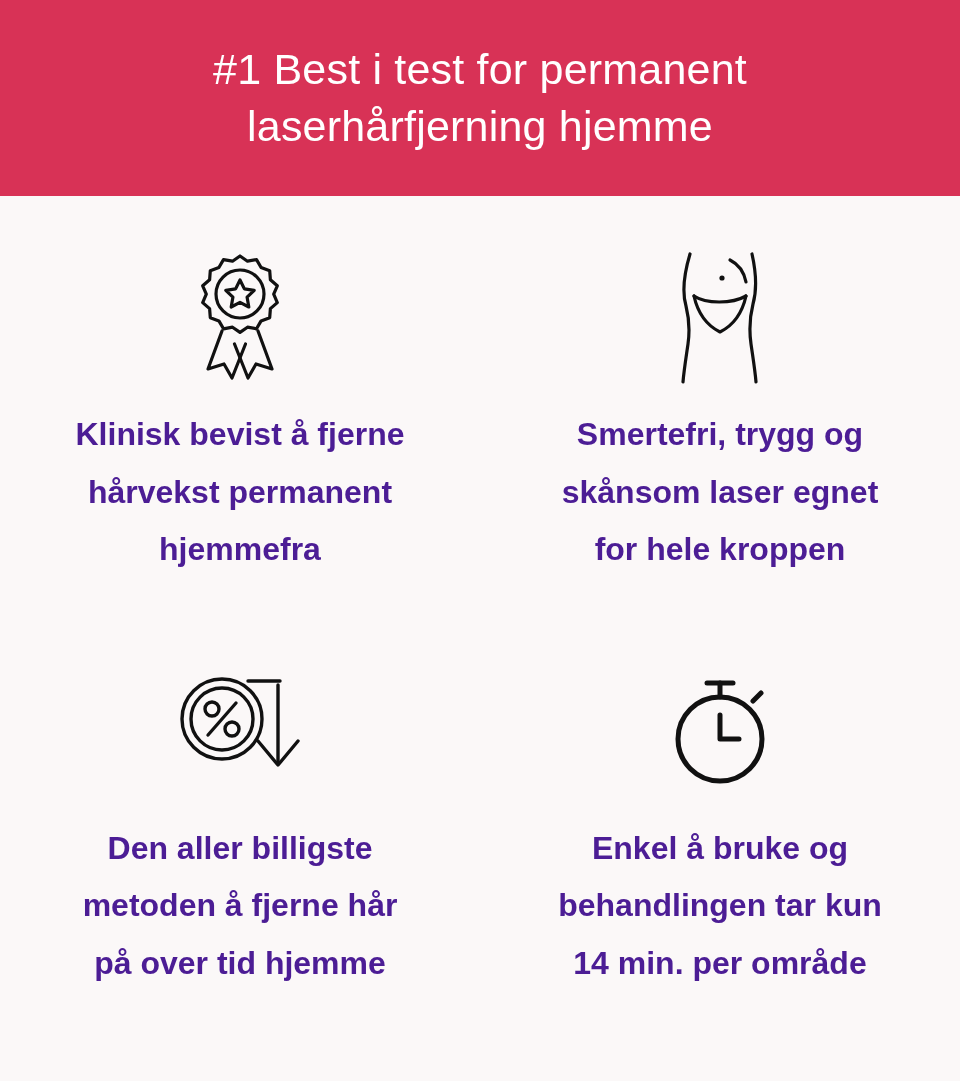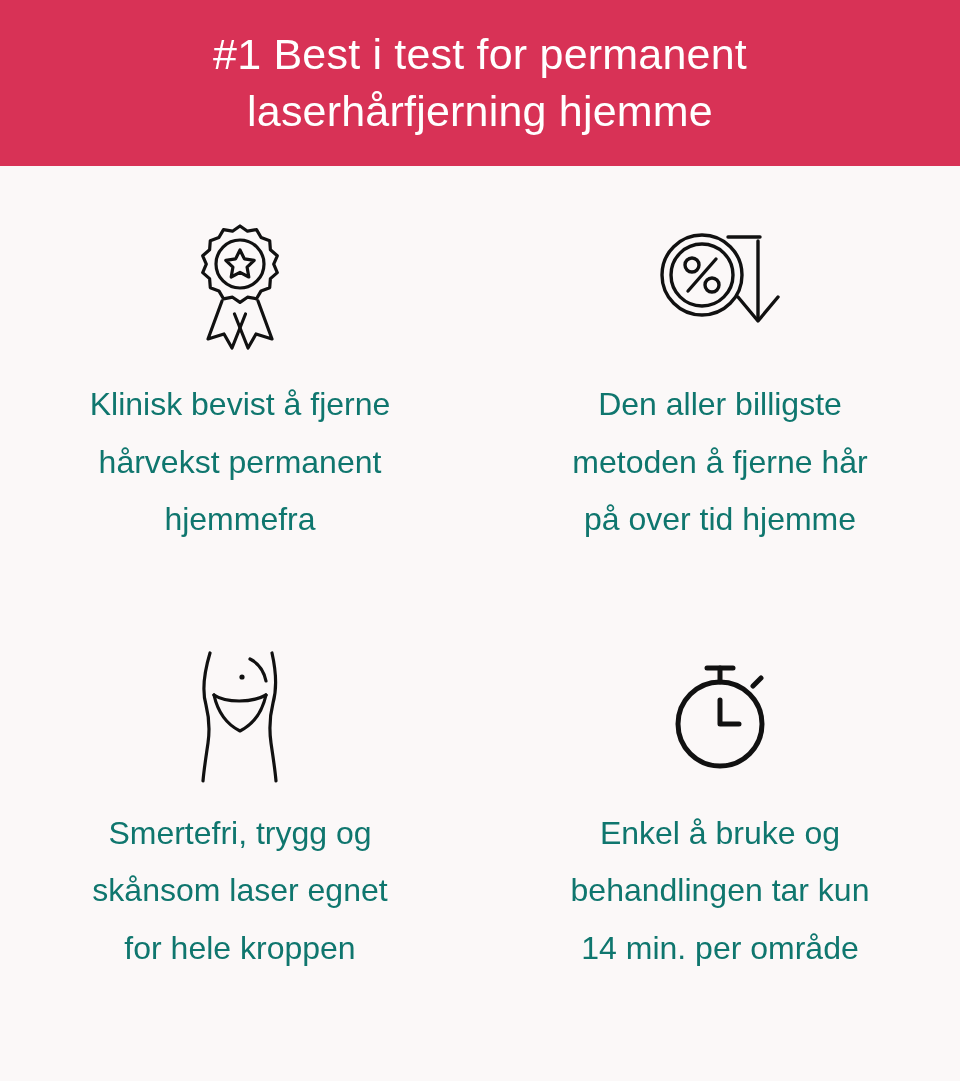--- a/index.html
+++ b/index.html
@@ -17,21 +17,21 @@
     width: 960px;
     height: 1081px;
     position: relative;
     background: #FBF8F8;
     display: flex;
     flex-direction: column;
   }
   .banner {
     background: #D83256;
     width: 100%;
-    height: 166px;
+    height: 196px;
     box-sizing: border-box;
     display: flex;
     align-items: center;
     justify-content: center;
     flex-direction: column;
     padding: 0 70px;
   }
   .banner-title {
     color: #FFFFFF;
     font-size: 43px;
@@ -58,25 +58,25 @@
     box-sizing: border-box;
   }
   .cell-icon {
     height: 140px;
     display: flex;
     align-items: center;
     justify-content: center;
     margin-bottom: 18px;
   }
   .cell-text {
-    color: #0f766e;
+    color: #4c1d95;
     font-size: 32px;
     line-height: 1.8;
     text-align: center;
-    font-weight: 400;
+    font-weight: 700;
     max-width: 400px;
     white-space: pre-line;
   }
   .icon-svg {
     display: block;
   }
 </style>
 </head>
 <body>
 
@@ -99,50 +99,50 @@
           <path d="M83 83 l14 38 -16 -5 -8 14 -13.5 -34"></path>
         </svg>
       </div>
       <div class="cell-text">Klinisk bevist å fjerne
 hårvekst permanent
 hjemmefra</div>
     </div>
 
     <div class="cell">
       <div class="cell-icon">
+        <svg class="icon-svg" width="120" height="140" viewBox="0 0 120 140" fill="none" stroke="#111111" stroke-width="3.2" stroke-linecap="round" stroke-linejoin="round">
+          <path d="M30 6 C24 26 22 44 26 58 C29 70 30 82 28 96 C26 110 24 122 23 134"></path>
+          <path d="M92 6 C96 24 97 42 93 56 C90 68 89 82 91 96 C93 110 95 122 96 134"></path>
+          <path d="M70 12 C78 16 84 24 86 34"></path>
+          <circle cx="62" cy="30" r="2.6" fill="#111111" stroke="none"></circle>
+          <path d="M34 48 C46 56 72 56 86 48"></path>
+          <path d="M34 48 C38 66 48 78 60 84 C72 78 82 66 86 48"></path>
+        </svg>
+      </div>
+      <div class="cell-text">Smertefri, trygg og
+skånsom laser egnet
+for hele kroppen</div>
+    </div>
+
+    <div class="cell">
+      <div class="cell-icon">
         <svg class="icon-svg" width="140" height="130" viewBox="0 0 140 130" fill="none" stroke="#111111" stroke-width="3.4" stroke-linecap="round" stroke-linejoin="round">
           <circle cx="52" cy="52" r="40"></circle>
           <circle cx="52" cy="52" r="31"></circle>
           <circle cx="42" cy="42" r="7"></circle>
           <circle cx="62" cy="62" r="7"></circle>
           <path d="M66 36 L38 68"></path>
           <path d="M108 18 L108 96"></path>
           <path d="M88 74 L108 98 L128 74"></path>
           <path d="M78 14 L110 14"></path>
         </svg>
       </div>
       <div class="cell-text">Den aller billigste
 metoden å fjerne hår
 på over tid hjemme</div>
-    </div>
-
-    <div class="cell">
-      <div class="cell-icon">
-        <svg class="icon-svg" width="120" height="140" viewBox="0 0 120 140" fill="none" stroke="#111111" stroke-width="3.2" stroke-linecap="round" stroke-linejoin="round">
-          <path d="M30 6 C24 26 22 44 26 58 C29 70 30 82 28 96 C26 110 24 122 23 134"></path>
-          <path d="M92 6 C96 24 97 42 93 56 C90 68 89 82 91 96 C93 110 95 122 96 134"></path>
-          <path d="M70 12 C78 16 84 24 86 34"></path>
-          <circle cx="62" cy="30" r="2.6" fill="#111111" stroke="none"></circle>
-          <path d="M34 48 C46 56 72 56 86 48"></path>
-          <path d="M34 48 C38 66 48 78 60 84 C72 78 82 66 86 48"></path>
-        </svg>
-      </div>
-      <div class="cell-text">Smertefri, trygg og
-skånsom laser egnet
-for hele kroppen</div>
     </div>
 
     <div class="cell">
       <div class="cell-icon">
         <svg class="icon-svg" width="130" height="130" viewBox="0 0 130 130" fill="none" stroke="#111111" stroke-width="5" stroke-linecap="round" stroke-linejoin="round">
           <circle cx="65" cy="72" r="42"></circle>
           <path d="M65 48 L65 72 L84 72"></path>
           <path d="M52 16 L78 16"></path>
           <path d="M65 16 L65 30"></path>
           <path d="M98 34 L106 26"></path>

